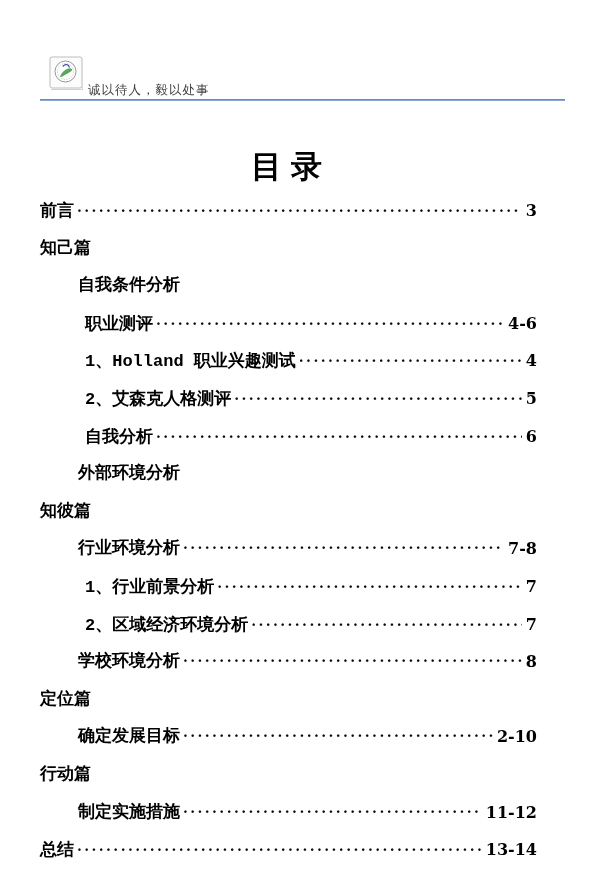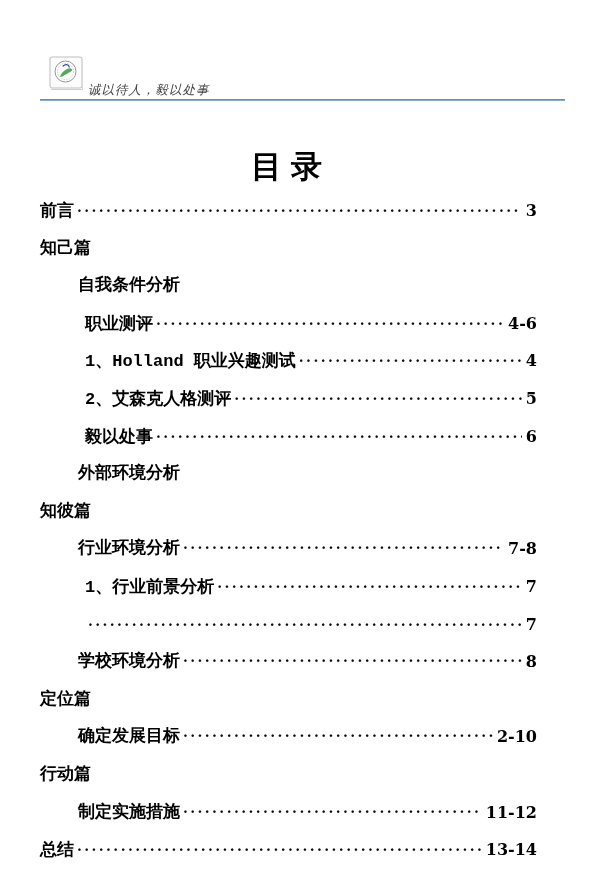--- a/index.html
+++ b/index.html
@@ -25,21 +25,20 @@
     height: 38px;
   }
   .hdr-motto {
     position: absolute;
     left: 88px;
     top: 82px;
     font-size: 12.5px;
     letter-spacing: 1px;
     color: var(--motto-gray, #3f3f3f);
     white-space: nowrap;
-    font-style: italic;
   }
   .hdr-rule {
     position: absolute;
     left: 40px;
     top: 99px;
     width: 525px;
     height: 2px;
     background: linear-gradient(var(--rule-blue, #4f7cba), #9db9dc);
   }
 
@@ -147,21 +146,21 @@
       <span class="toc-label">1、Holland 职业兴趣测试</span>
       <span class="leader"></span>
       <span class="toc-page">4</span>
     </div>
       <div class="toc-row lvl2">
       <span class="toc-label">2、艾森克人格测评</span>
       <span class="leader"></span>
       <span class="toc-page">5</span>
     </div>
       <div class="toc-row lvl2">
-      <span class="toc-label">毅以处事</span>
+      <span class="toc-label">自我分析</span>
       <span class="leader"></span>
       <span class="toc-page">6</span>
     </div>
       <div class="toc-row lvl1">
       <span class="toc-label">外部环境分析</span>
 
     </div>
       <div class="toc-row lvl0">
       <span class="toc-label">知彼篇</span>
 
@@ -170,20 +169,21 @@
       <span class="toc-label">行业环境分析</span>
       <span class="leader"></span>
       <span class="toc-page">7-8</span>
     </div>
       <div class="toc-row lvl2">
       <span class="toc-label">1、行业前景分析</span>
       <span class="leader"></span>
       <span class="toc-page">7</span>
     </div>
       <div class="toc-row lvl2">
+      <span class="toc-label">2、区域经济环境分析</span>
       <span class="leader"></span>
       <span class="toc-page">7</span>
     </div>
       <div class="toc-row lvl1">
       <span class="toc-label">学校环境分析</span>
       <span class="leader"></span>
       <span class="toc-page">8</span>
     </div>
       <div class="toc-row lvl0">
       <span class="toc-label">定位篇</span>

